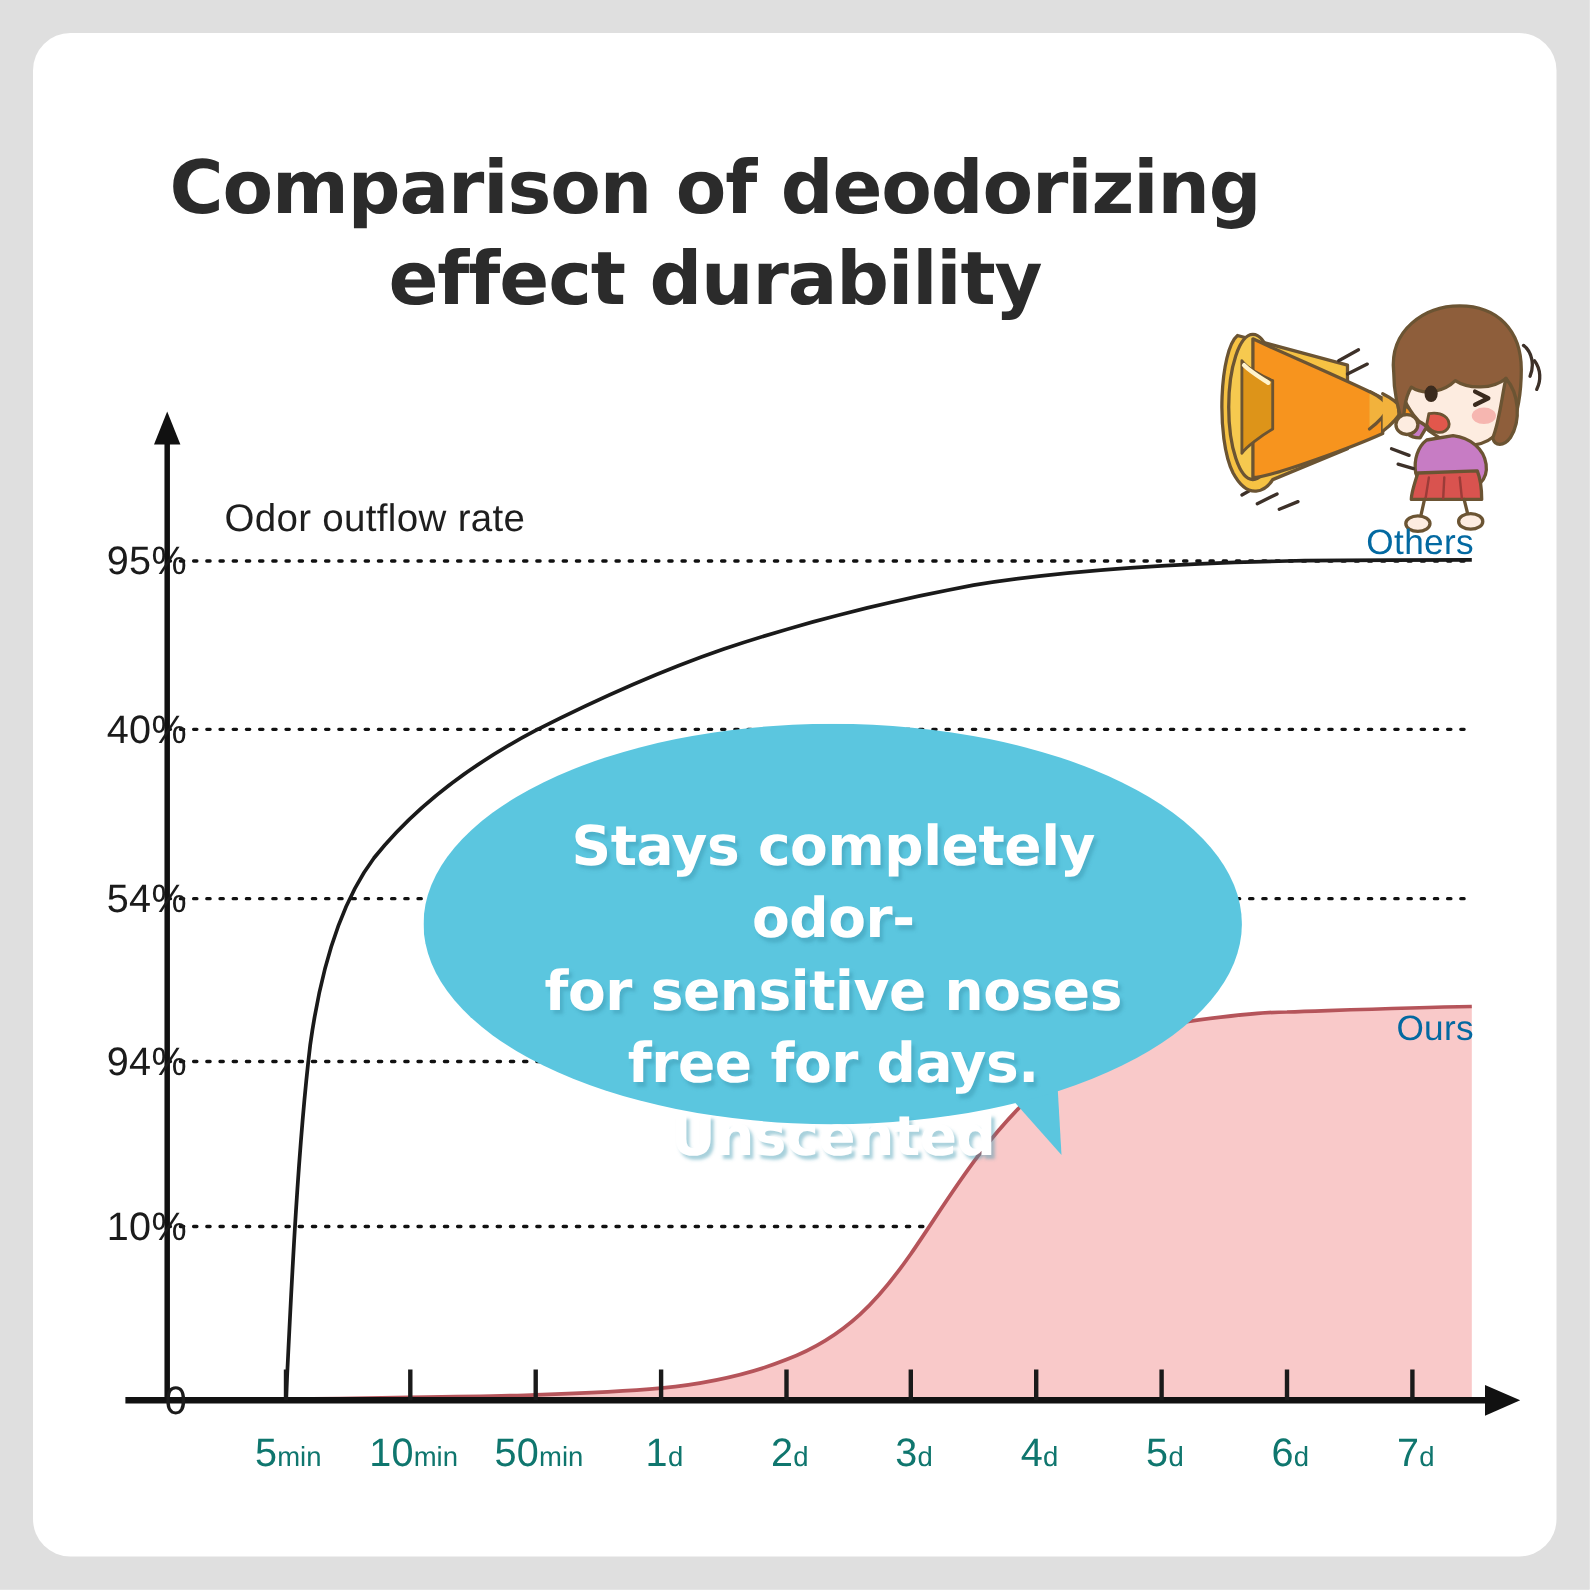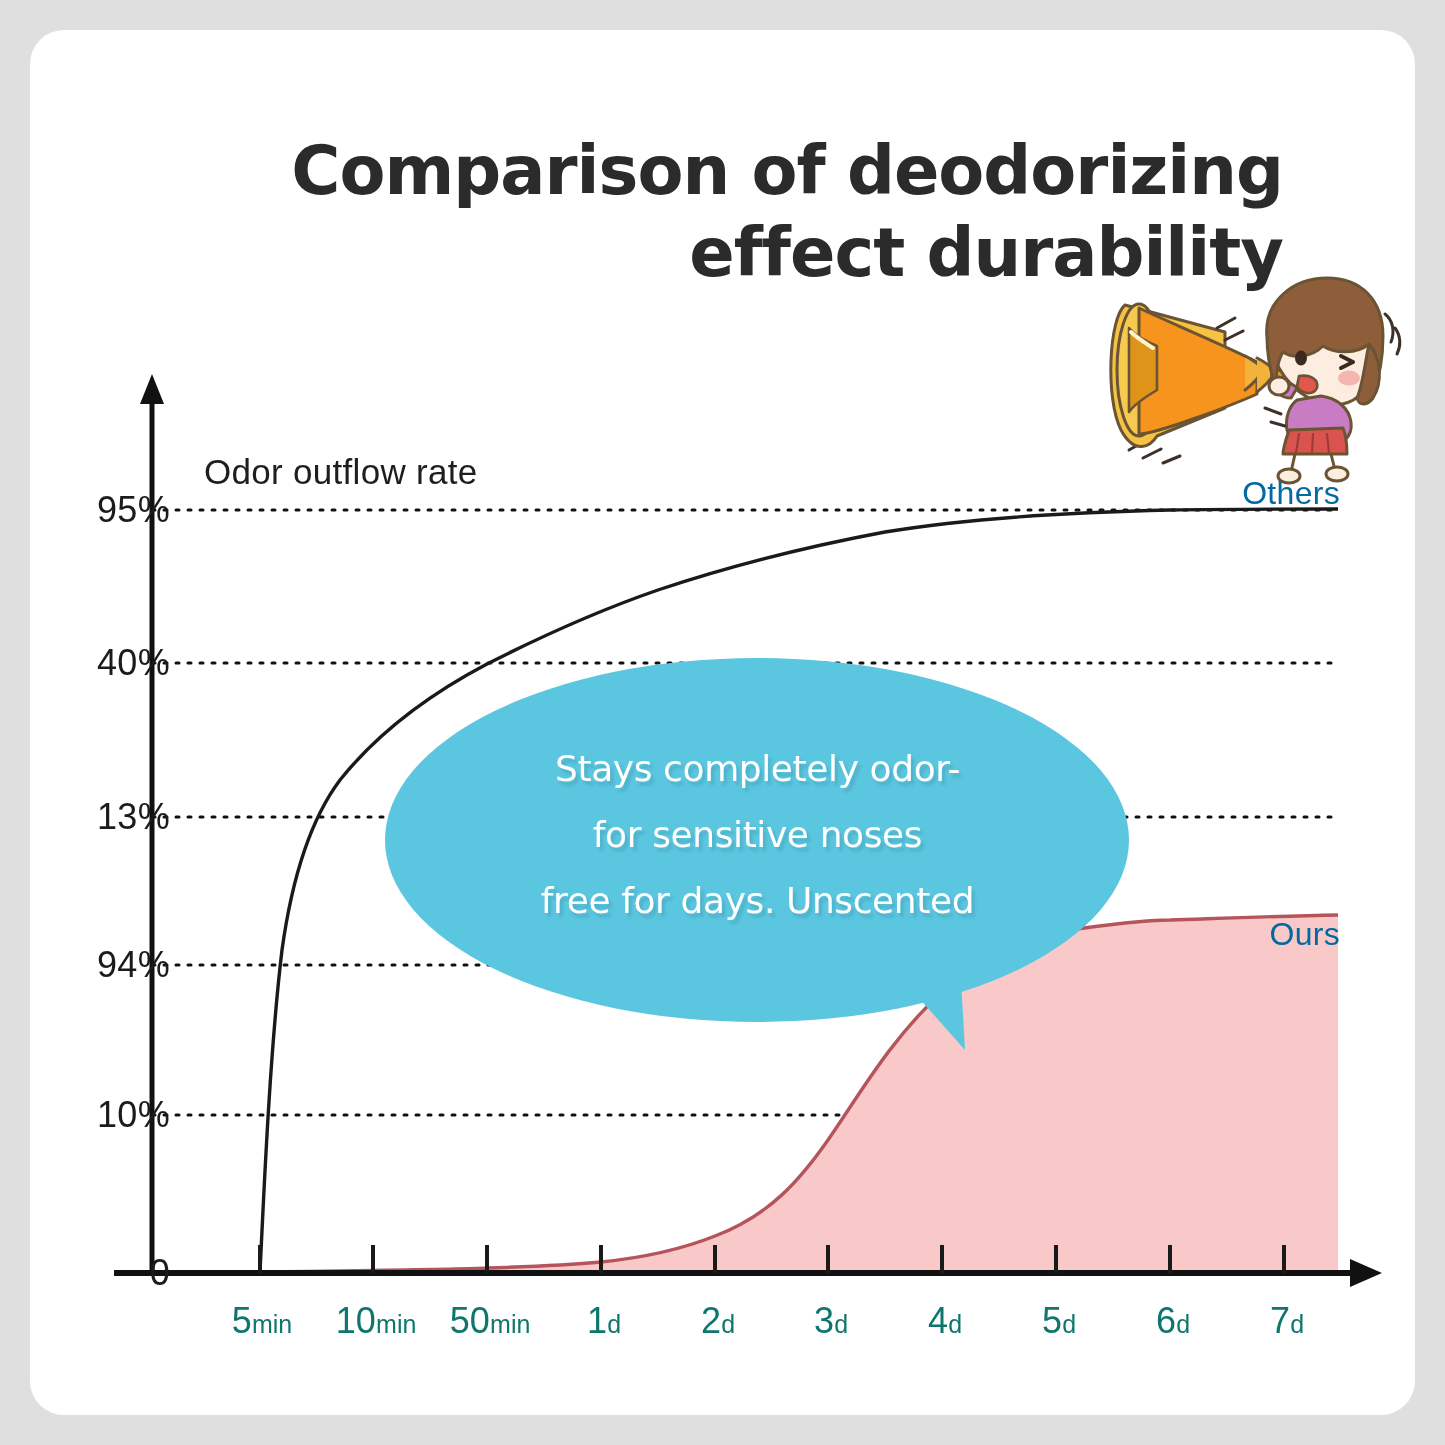--- a/index.html
+++ b/index.html
@@ -31,29 +31,28 @@
     border-radius: 34px;
     overflow: hidden;
   }
 
   
   #title {
     position: absolute;
     left: 0;
     top: 100px;
     width: 1240px;
-    text-align: right;
+    text-align: center;
     font-family: "DejaVu Sans", sans-serif;
     font-weight: 700;
     font-size: 67px;
     line-height: 82px;
     letter-spacing: -1px;
     color: #2b2b2b;
     white-space: pre-line;
-    padding-left: 13px;
   }
 
   
   #mascot {
     position: absolute;
     left: 1055px;
     top: 228px;
     width: 320px;
     height: 230px;
   }
@@ -121,22 +120,22 @@
     width: 745px;
     height: 400px;
   }
   #bubble-text {
     position: absolute;
     left: 60px;
     top: 78px;
     width: 625px;
     text-align: center;
     font-family: "DejaVu Sans", sans-serif;
-    font-weight: 400;
-    font-size: 36px;
+    font-weight: 700;
+    font-size: 50px;
     line-height: 66px;
     color: #ffffff;
     text-shadow: 3px 4px 3px rgba(60,150,175,0.45);
     letter-spacing: -0.4px;
   }
 </style>
 </head>
 <body>
 
 <div id="root">
@@ -296,21 +295,21 @@
         </g>
       </svg>
 
       
       <div class="axis-name">Odor outflow rate</div>
 
       
       <div class="ylabels-holder">
         <div class="ylabel" style="top:480px">95%</div>
         <div class="ylabel" style="top:633px">40%</div>
-        <div class="ylabel" style="top:787px">13%</div>
+        <div class="ylabel" style="top:787px">54%</div>
         <div class="ylabel" style="top:935px">94%</div>
         <div class="ylabel" style="top:1085px">10%</div>
         <div class="ylabel" style="top:1243px">0</div>
       </div>
 
       
       <div>
         <div class="xlabel" style="left:232px;top:1270px"><span>5</span><span class="unit">min</span></div>
         <div class="xlabel" style="left:346px;top:1270px"><span>10</span><span class="unit">min</span></div>
         <div class="xlabel" style="left:460px;top:1270px"><span>50</span><span class="unit">min</span></div>

